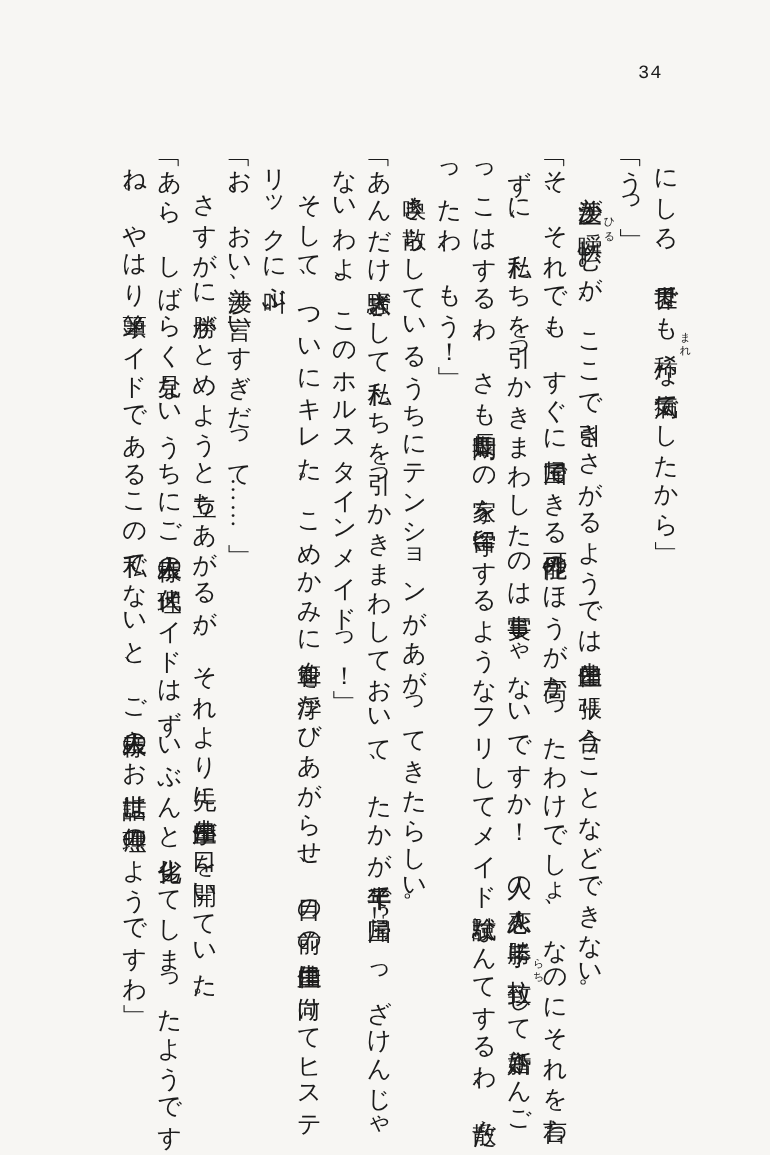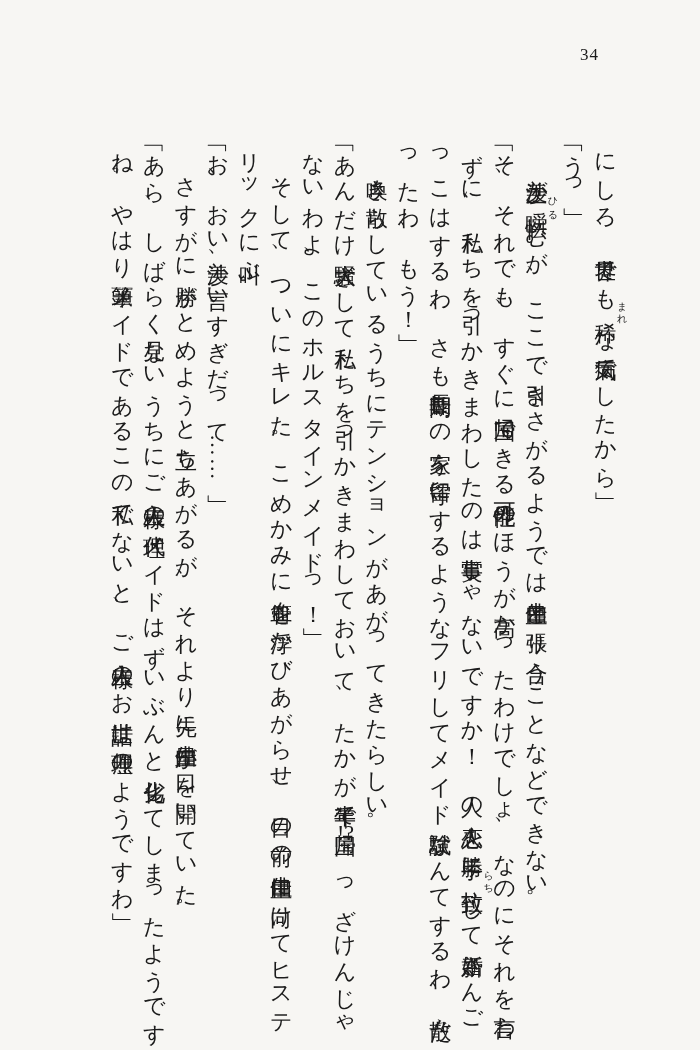--- a/index.html
+++ b/index.html
@@ -10,26 +10,26 @@
     overflow: hidden;
     position: relative;
   }
   .book-page {
     position: absolute;
     inset: 0;
     background: var(--bg, #f7f6f3);
   }
   .page-number {
     position: absolute;
-    top: 45px;
+    top: 58px;
     left: 580px;
     font-size: 17px;
     letter-spacing: 1px;
     color: var(--ink, #1b1b1b);
-    font-family: Liberation Serif, serif;
+    font-family: Liberation Mono, monospace;
   }
   .text-block {
     position: absolute;
     top: 138px;
     right: 73px;
     height: 903px;
     writing-mode: vertical-rl;
     -webkit-writing-mode: vertical-rl;
     text-orientation: mixed;
     -webkit-text-orientation: mixed;

